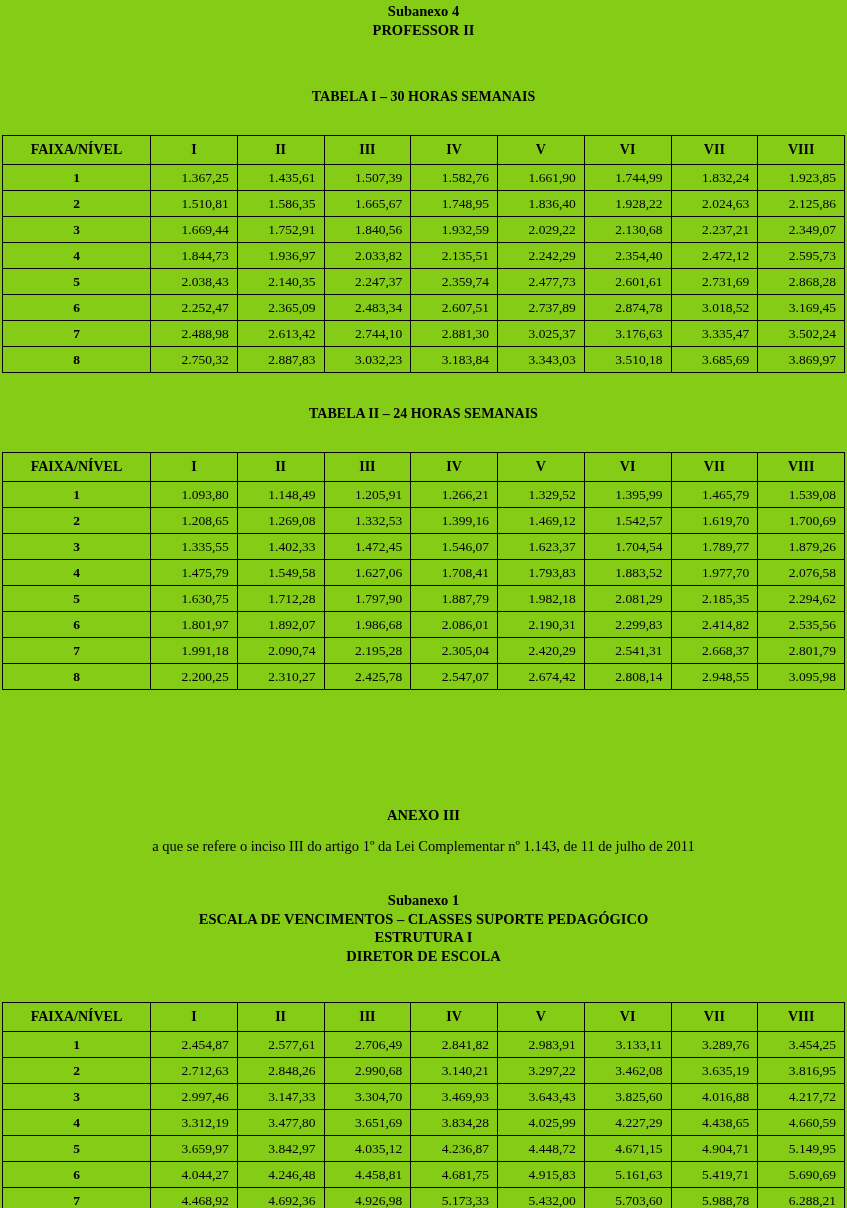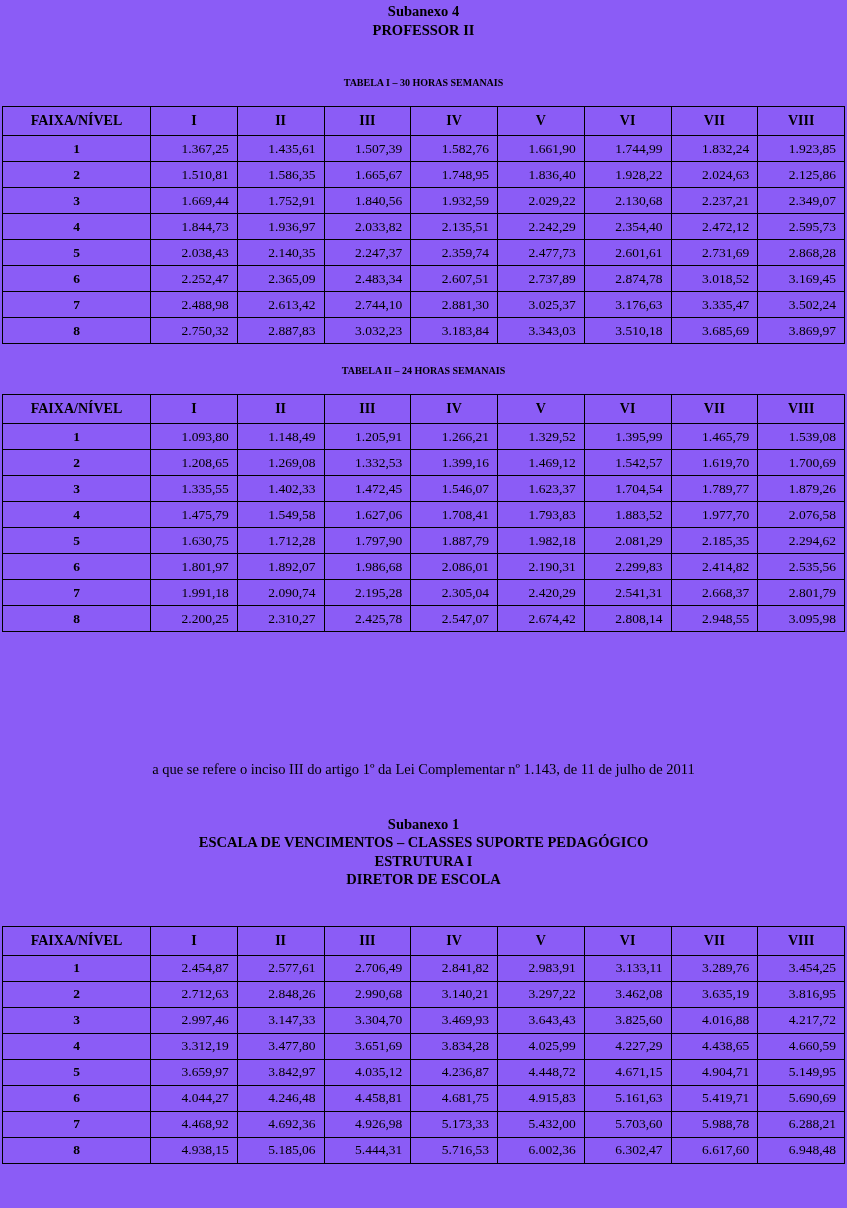--- a/index.html
+++ b/index.html
@@ -5,21 +5,21 @@
   html, body {
     margin: 0;
     padding: 0;
     background: #ffffff;
     font-family: "Liberation Serif", "DejaVu Serif", serif;
     color: #000000;
   }
   .page {
     width: 847px;
     height: 1208px;
-    background: #8b5cf6;
+    background: #84cc16;
     overflow: hidden;
     box-sizing: border-box;
     padding-top: 2px;
   }
   .heading {
     text-align: center;
     font-weight: bold;
     font-size: 14.5px;
     line-height: 18.5px;
     margin: 0;
@@ -27,22 +27,22 @@
   .heading-regular {
     text-align: center;
     font-weight: normal;
     font-size: 14.5px;
     line-height: 18.5px;
     margin: 12px;
   }
   .table-title {
     text-align: center;
     font-weight: bold;
-    font-size: 10px;
-    margin: 4px;
+    font-size: 14px;
+    margin: 16px;
   }
   .gap-after-doc-header    { height: 34px; }
   .gap-title-to-table      { height: 14px; }
   .gap-table-to-title      { height: 17px; }
   .gap-big                 { height: 116px; }
   .gap-anexo-to-subanexo   { height: 24px; }
   .gap-subanexo-to-title   { height: 24px; }
   .gap-title-to-table3     { height: 13px; }
 
   table.salary-table {
@@ -330,20 +330,21 @@
           <td class="value-cell">2.808,14</td>
           <td class="value-cell">2.948,55</td>
           <td class="value-cell">3.095,98</td>
         </tr>
       </tbody>
   </table>
 
   <div class="gap-big"></div>
 
   <div>
+    <p class="heading">ANEXO III</p>
     <p class="heading-regular">a que se refere o inciso III do artigo 1º da Lei Complementar nº 1.143, de 11 de julho de 2011</p>
   </div>
 
   <div class="gap-anexo-to-subanexo"></div>
 
   <div>
     <p class="heading">Subanexo 1</p>
     <p class="heading">ESCALA DE VENCIMENTOS – CLASSES SUPORTE PEDAGÓGICO</p>
     <p class="heading">ESTRUTURA I</p>
     <p class="heading">DIRETOR DE ESCOLA</p>

